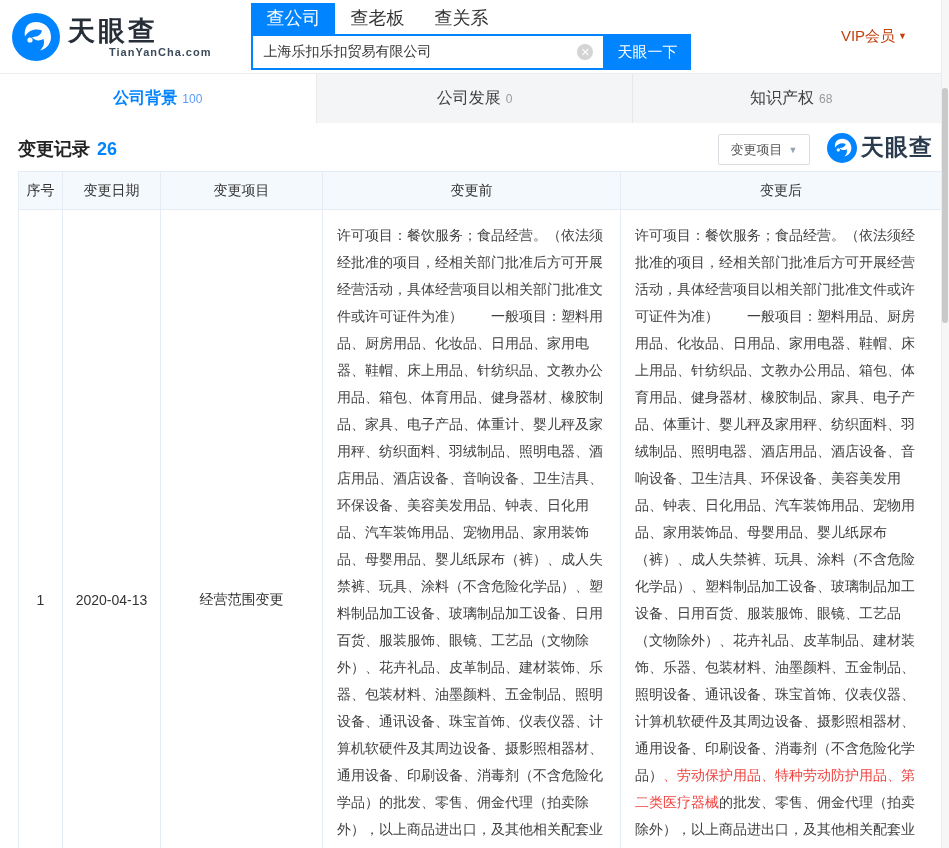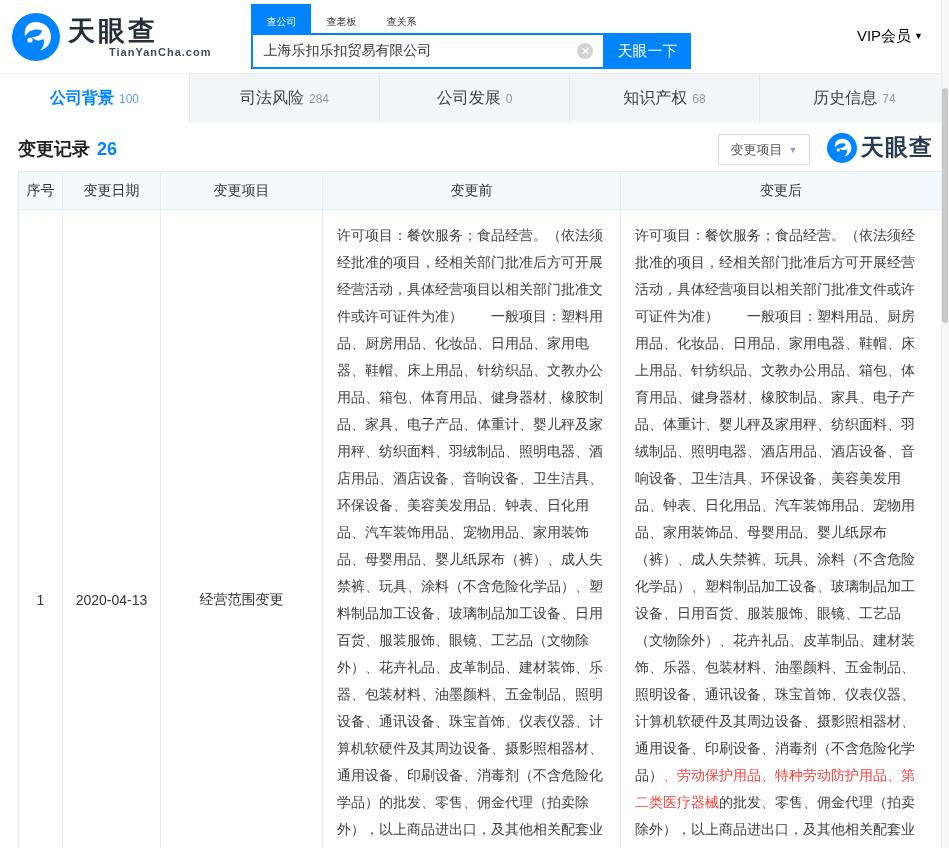--- a/index.html
+++ b/index.html
@@ -11,31 +11,31 @@
   .top-header { height:73px; display:flex; align-items:center; padding-left:12px; position:relative; background:#fff; }
   .logo { display:flex; align-items:center; }
   .logo-icon { width:48px; height:48px; flex:0 0 auto; }
   .logo-text { margin-left:8px; }
   .logo-cn { font-size:27px; font-weight:bold; color:#272e38; letter-spacing:3px; line-height:30px; }
   .logo-en { font-size:11px; font-weight:bold; color:#3c4a5a; letter-spacing:1px;margin-left:41px; }
   .gov-badge { margin-left:12px; background:#d60000; color:#fff; font-size:13px; font-weight:bold;
                line-height:20px; padding:7px 12px; }
   .search-area { margin-left:40px; }
   .search-tabs { display:flex; }
-  .search-tab { font-size:10px; color:#333; padding:11px 15px 4px; cursor:pointer; }
+  .search-tab { font-size:18px; color:#333; padding:3px 15px 4px; cursor:pointer; }
   .search-tab.active { background:#0084ff; color:#fff; }
   .search-row { display:flex; }
   .search-input-wrap { position:relative; }
   .search-input { width:352px; height:36px; border:2px solid #0084ff; border-right:none; outline:none;
                   padding:0 34px 0 10px; font-size:14px; color:#333; font-family:inherit; }
   .clear-icon { position:absolute; right:10px; top:10px; width:16px; height:16px; border-radius:50%;
                 background:#d4d4d4; color:#fff; font-size:11px; line-height:16px; text-align:center; cursor:pointer; }
   .search-btn { width:88px; height:36px; background:#0084ff; color:#fff; border:none; font-size:15px;
                 cursor:pointer; font-family:inherit; }
-  .vip { margin-left:auto; padding-right:26px; color:#000000; font-size:15px; cursor:pointer; white-space:nowrap; }
+  .vip { margin-left:auto; padding-right:42px; color:#c2410c; font-size:15px; cursor:pointer; white-space:nowrap; }
   .vip .caret { font-size:9px; vertical-align:2px; margin-left:3px; }
 
   
   .nav { height:50px; display:flex; background:#f4f5f7; border-top:1px solid #ececee; }
   .nav-tab { flex:1; display:flex; align-items:center; justify-content:center; gap:5px;
              border-right:1px solid #e6e8eb; cursor:pointer; }
   .nav-tab:last-child { border-right:none; }
   .nav-label { font-size:16px; color:#404040; }
   .nav-count { font-size:12px; color:#999; }
   .nav-tab.active { background:#fff; }
@@ -106,34 +106,26 @@
 
     <div class="vip"><span>VIP会员</span><span class="caret">▼</span></div>
   </div>
 
   <div class="nav">
     <div class="nav-tab active">
       <span class="nav-label">公司背景</span>
       <span class="nav-count">100</span>
     </div>
     <div class="nav-tab">
-      <span class="nav-label">司法风险</span>
-      <span class="nav-count">284</span>
-    </div>
-    <div class="nav-tab">
       <span class="nav-label">公司发展</span>
       <span class="nav-count">0</span>
     </div>
     <div class="nav-tab">
       <span class="nav-label">知识产权</span>
       <span class="nav-count">68</span>
-    </div>
-    <div class="nav-tab">
-      <span class="nav-label">历史信息</span>
-      <span class="nav-count">74</span>
     </div>
   </div>
 
   <div class="section-bar">
     <span class="section-title">变更记录</span><span class="section-count">26</span>
     <div class="filter-box">
       <span class="filter-label">变更项目</span>
       <span class="filter-caret">▼</span>
     </div>
     <div class="watermark">

